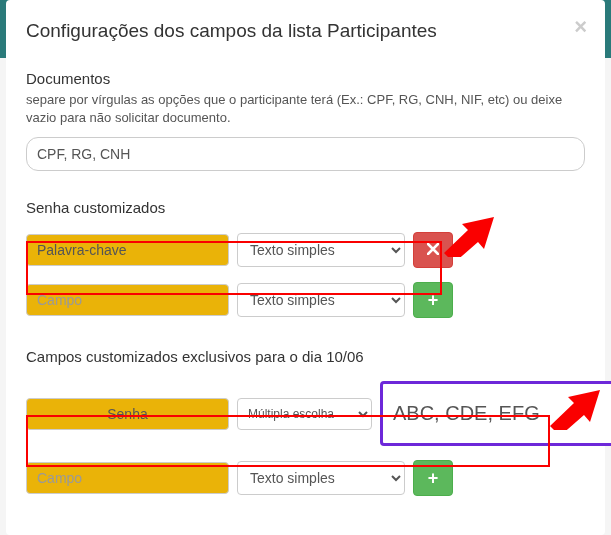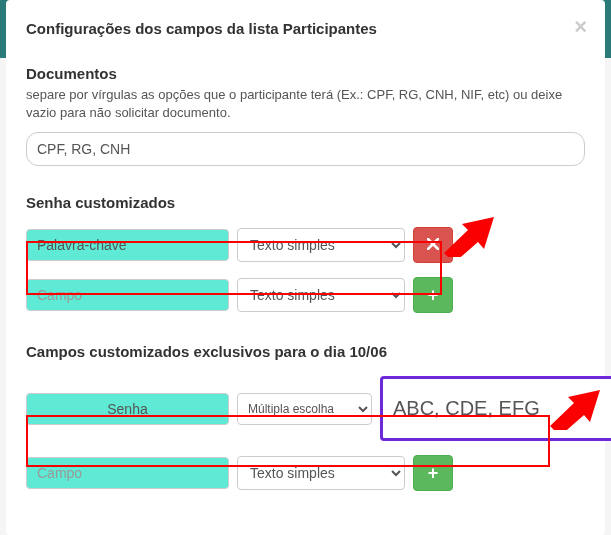--- a/index.html
+++ b/index.html
@@ -15,40 +15,40 @@
     position: absolute;
     top: 0;
     left: 6px;
     right: 6px;
     bottom: 0;
     background: #fff;
     border-radius: 4px;
     padding: 20px 20px;
   }
   .modal-title {
-    font-size: 15px;
-    font-weight: 700;
+    font-size: 19px;
+    font-weight: 400;
     color: #333;
     margin-bottom: 28px;
   }
   .close-btn {
     position: absolute;
     top: 16px;
     right: 18px;
     font-size: 22px;
     color: #ccc;
     cursor: pointer;
     background: none;
     border: none;
     font-weight: bold;
     line-height: 1;
   }
   .section-title {
     font-size: 15px;
-    font-weight: 700;
+    font-weight: 400;
     color: #333;
     margin-bottom: 4px;
   }
   .section-hint {
     font-size: 13px;
     color: #555;
     margin-bottom: 10px;
     line-height: 1.4;
   }
   .input-text {
@@ -67,21 +67,21 @@
     margin-bottom: 10px;
     align-items: center;
   }
   .field-input {
     flex: 0 0 168px;
     padding: 7px 10px;
     border: 1px solid #ccc;
     border-radius: 4px;
     font-size: 14px;
     color: #555;
-    background: #5eead4;
+    background: #eab308;
   }
   .field-select {
     flex: 0 0 168px;
     padding: 7px 8px;
     border: 1px solid #ccc;
     border-radius: 4px;
     font-size: 14px;
     color: #555;
     background: #fff;
   }

